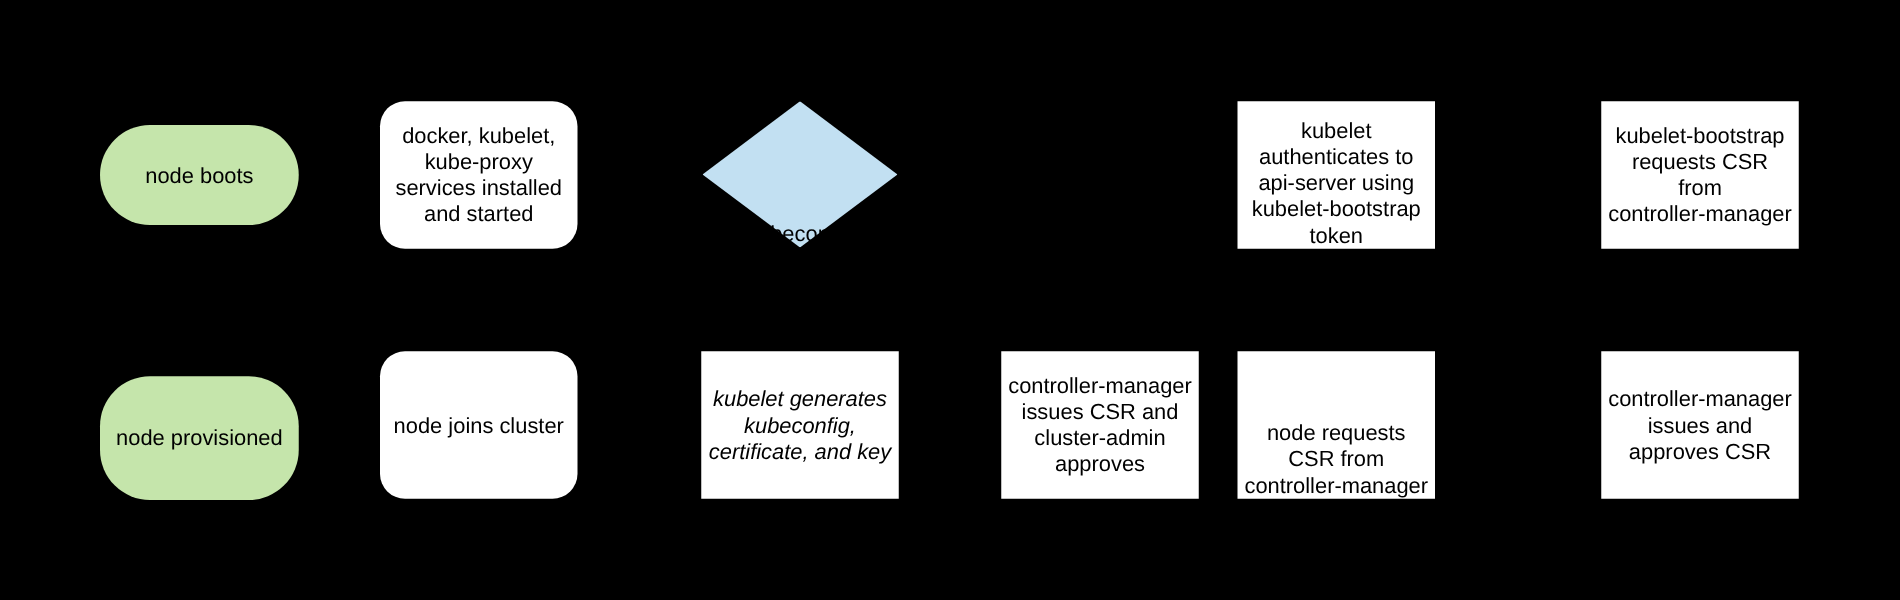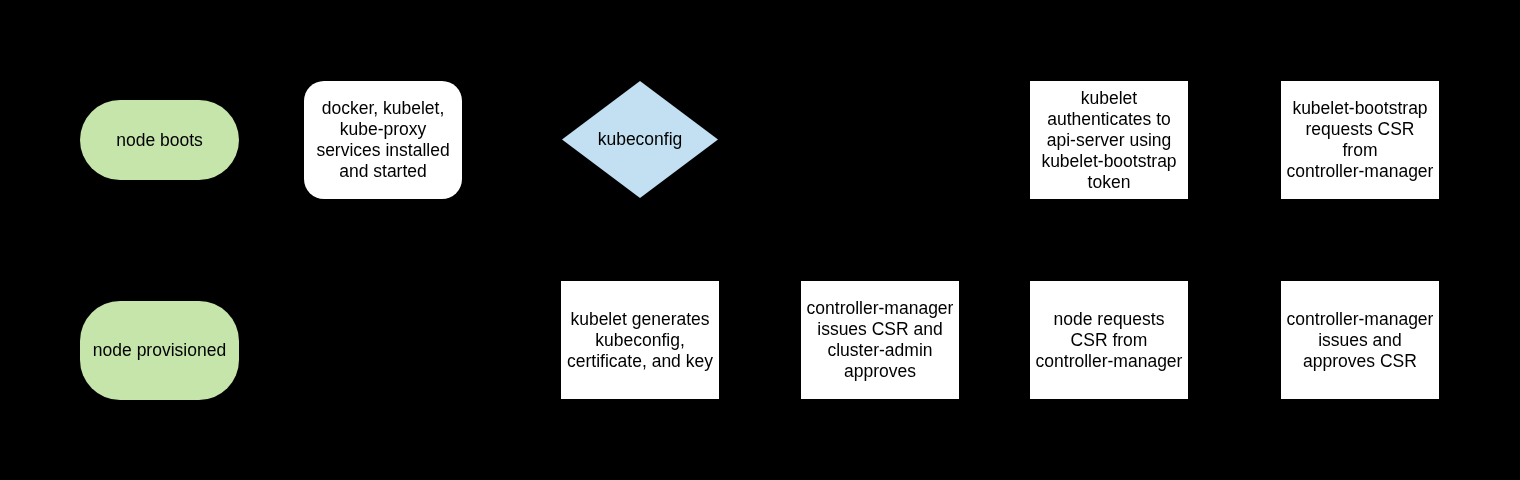--- a/index.html
+++ b/index.html
@@ -29,42 +29,43 @@
     flex: 0 0 auto;
     position: relative;
     z-index: 1;
   }
 
   
   .process { background: #ffffff; width: 158px; height: 118px; }
   .row1 { top: 81px; }
   .row2 { top: 281px; }
   .c2 { left: 304px; border-radius: 20px; }
-  .c3 { left: 561px; }
+  .c3 { left: 561px; font-style: italic; }
   .c4 { left: 801px; }
-  .c5 { left: 1030px; }
+  .c5 { left: 990px; align-items: flex-end; }
   .c6 { left: 1281px; }
 
   
   .terminator {
     background: #c5e5ab;
     border-radius: 40px;
     left: 80px;
     width: 159px;
   }
   .terminator.row1 { top: 100px; height: 80px; }
   .terminator.row2 { top: 301px; height: 99px; }
 
   
   .decision {
     left: 562px;
     top: 81px;
     width: 156px;
     height: 117px;
     background: transparent;
+    align-items: flex-end;
   }
   .decision .shape {
     position: absolute;
     left: 0; top: 0; right: 0; bottom: 0;
     background: #c2e0f2;
     clip-path: polygon(50% 0%, 100% 50%, 50% 100%, 0% 50%);
     z-index: 0;
   }
 </style>
 </head>
@@ -101,20 +102,23 @@
     <span class="label">kubelet-bootstrap
 requests CSR
 from
 controller-manager</span>
   </div>
 
   <div class="node terminator row2">
     <span class="label">node provisioned</span>
   </div>
 
+  <div class="node process row2 c2">
+    <span class="label">node joins cluster</span>
+  </div>
 
   <div class="node process row2 c3">
     <span class="label">kubelet generates
 kubeconfig,
 certificate, and key</span>
   </div>
 
   <div class="node process row2 c4">
     <span class="label">controller-manager
 issues CSR and

